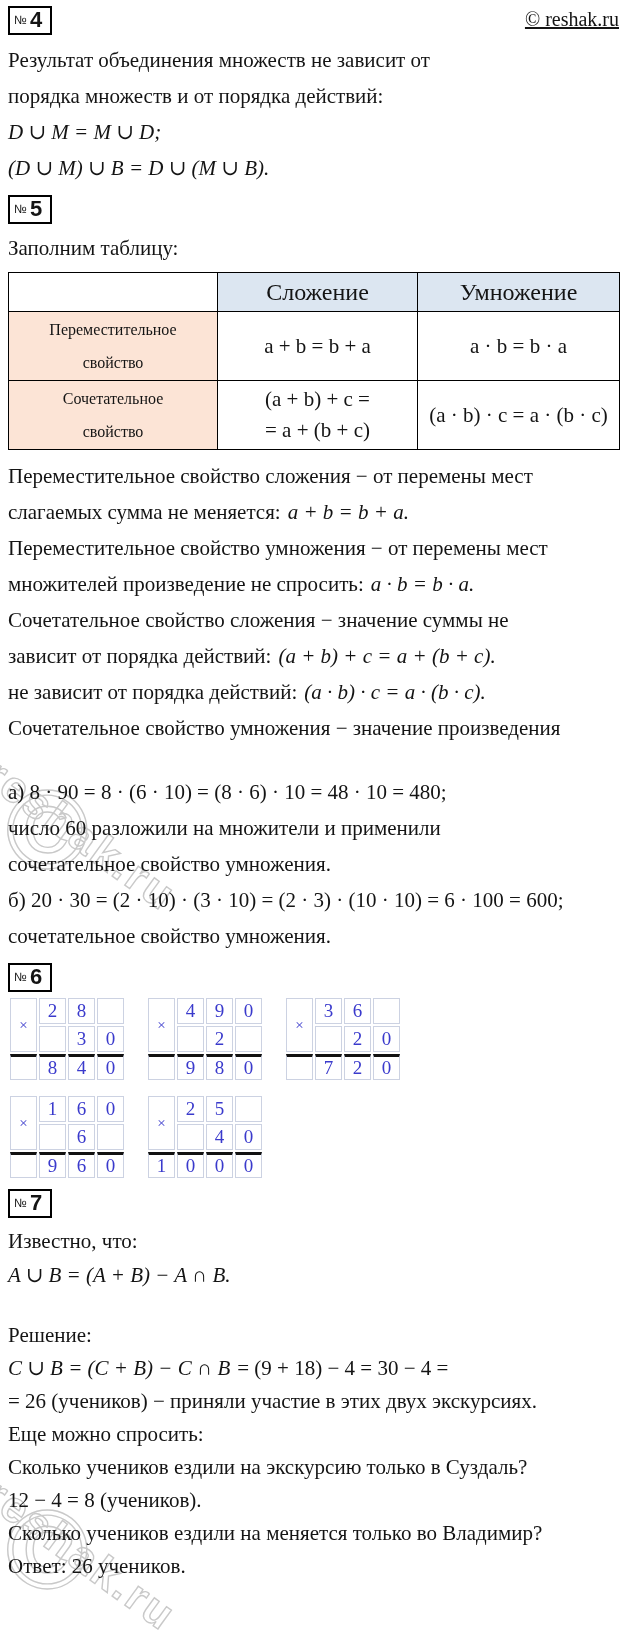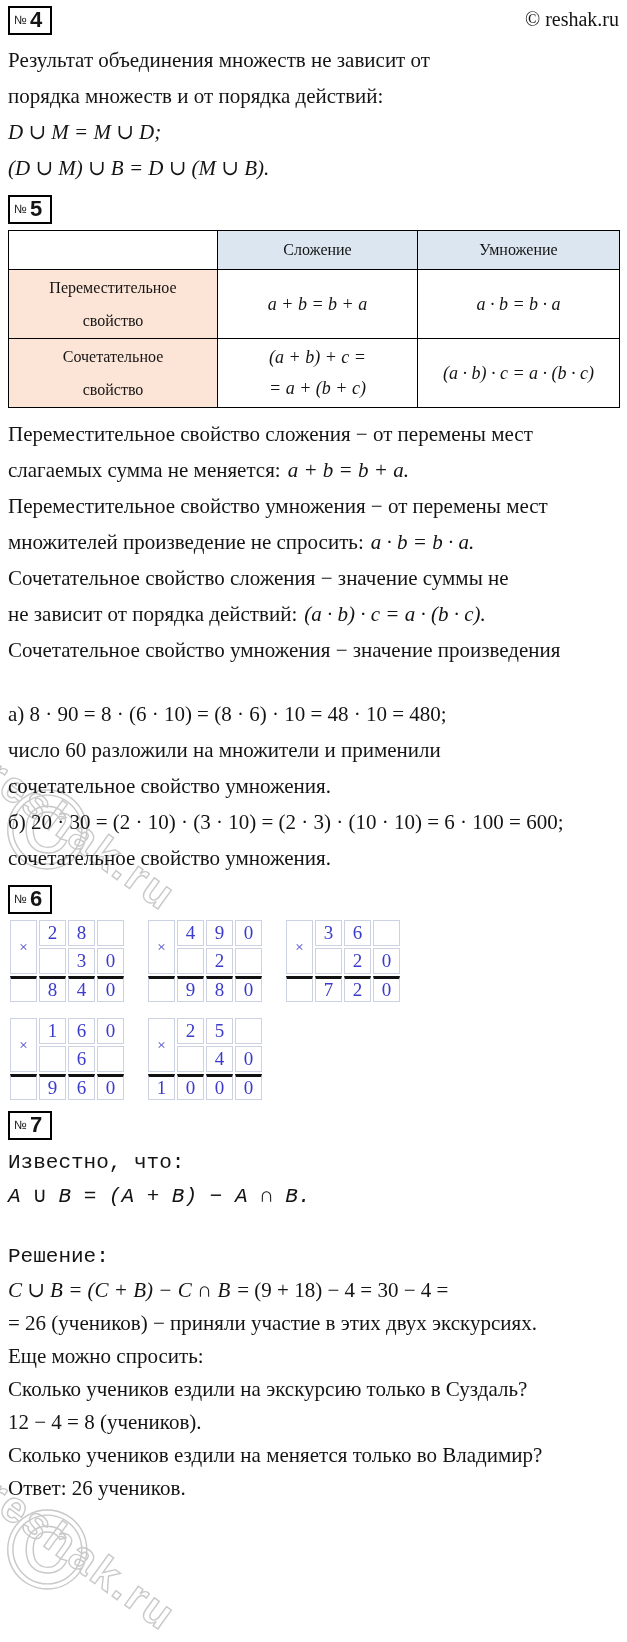--- a/index.html
+++ b/index.html
@@ -6,45 +6,45 @@
   body {
     width:627px; height:1642px; overflow:hidden; position:relative;
     background:#ffffff; color:#141414;
     font-family:"Liberation Serif","DejaVu Serif",serif;
     font-size:21px;
   }
   .content { position:relative; z-index:1; padding:6px 8px 0 8px; }
 
   
   .topbar { display:flex; justify-content:space-between; align-items:flex-start; height:36px; }
-  .copyright { font-size:20px; padding-top:2px; }
+  .copyright { font-size:20px; padding-top:2px;text-decoration:underline; }
 
   
   .no-box {
     display:inline-flex; align-items:center; gap:3px;
     border:2px solid #000; background:#fff;
     padding:1px 8px 2px 4px; line-height:1;
     font-family:"Liberation Sans","DejaVu Sans",sans-serif;
   }
   .no-box .sign { font-size:12px; }
   .no-box .num  { font-size:22px; font-weight:600; }
   .box-row { margin:8px 0 6px 0; }
 
   .line { line-height:36px; white-space:nowrap; }
   .math { font-style:italic; }
   .math.gap { margin-left:7px; }
   .sp28 { height:28px; } .sp26 { height:26px; }
 
   
   table.props { border-collapse:collapse; table-layout:fixed; width:611px; margin:6px 0 8px 0; }
   .props th, .props td { border:1px solid #000; text-align:center; vertical-align:middle; padding:0; }
-  .props th { font-weight:normal; font-size:16px; height:38px; background:#dce6f1; }
+  .props th { font-weight:normal; font-size:24px; height:38px; background:#dce6f1; }
   .props th.empty { background:#ffffff; }
   .props td.rowname { background:#fce4d6; font-size:16px; line-height:33px; height:68px; }
-  .props td.formula { font-style:italic; font-size:18px; line-height:31px; height:68px; }
+  .props td.formula { font-size:21px; line-height:31px; height:68px; }
 
   
   .grid-row { display:flex; gap:24px; padding-left:2px; }
   .grid-row.first { margin:6px 0 16px 0; }
   .grid-row.second { margin:0 0 10px 0; }
   .mgrid { display:grid; grid-template-columns:repeat(4,27px); grid-template-rows:repeat(3,26px); gap:2px; }
   .gc {
     box-sizing:border-box; border:1px solid #ccd2e2; background:#fff;
     display:flex; align-items:center; justify-content:center;
     font-size:19px; color:#3a3acc;
@@ -60,21 +60,21 @@
     letter-spacing:3px; color:transparent; -webkit-text-stroke:1.4px #c9c9c9; white-space:nowrap;
   }
   .wm .sym {
     position:absolute; left:6px; top:26px;
     font-family:"Liberation Sans","DejaVu Sans",sans-serif; font-size:112px;
     color:transparent; -webkit-text-stroke:1.4px #c9c9c9; line-height:1;
   }
   #wm1 { top:748px; } #wm2 { top:1468px; }
 
   .bot .line { line-height:33px; }
-  .mid .line { line-height:34px;font-family:Liberation Mono, monospace; }
+  .mid .line { line-height:34px; }
 </style>
 </head>
 <body>
 
 <div class="wm" id="wm1">
   <span class="txt">reshak.ru</span>
   <span class="sym">©</span>
 </div>
 <div class="wm" id="wm2">
   <span class="txt">reshak.ru</span>
@@ -94,20 +94,21 @@
   <div class="line">порядка множеств и от порядка действий:</div>
   <div class="line math">D ∪ M = M ∪ D;</div>
   <div class="line math">(D ∪ M) ∪ B = D ∪ (M ∪ B).</div>
 
   <div class="box-row">
     <span class="no-box">
       <span class="sign">№</span>
       <span class="num">5</span>
     </span>
   </div>
+  <div class="line">Заполним таблицу:</div>
 
   <table class="props">
     <colgroup>
         <col style="width:209px">
         <col style="width:200px">
         <col style="width:202px">
       </colgroup>
     <tbody>
       <tr>
         <th class="empty"></th>
@@ -134,20 +135,21 @@
         <td class="formula">(a · b) · c = a · (b · c)</td>
       </tr>
     </tbody>
   </table>
 
   <div class="line">Переместительное свойство сложения − от перемены мест</div>
   <div class="line"><span>слагаемых сумма не меняется:</span><span class="math gap">a + b = b + a.</span></div>
   <div class="line">Переместительное свойство умножения − от перемены мест</div>
   <div class="line"><span>множителей произведение не спросить:</span><span class="math gap">a · b = b · a.</span></div>
   <div class="line">Сочетательное свойство сложения − значение суммы не</div>
+  <div class="line"><span>зависит от порядка действий:</span><span class="math gap">(a + b) + c = a + (b + c).</span></div>
   <div class="line"><span>не зависит от порядка действий:</span><span class="math gap">(a · b) · c = a · (b · c).</span></div>
   <div class="line">Сочетательное свойство умножения − значение произведения</div>
 
   <div class="sp28"></div>
 
   <div class="line">а) 8 · 90 = 8 · (6 · 10) = (8 · 6) · 10 = 48 · 10 = 480;</div>
   <div class="line">число 60 разложили на множители и применили</div>
   <div class="line">сочетательное свойство умножения.</div>
   <div class="line">б) 20 · 30 = (2 · 10) · (3 · 10) = (2 · 3) · (10 · 10) = 6 · 100 = 600;</div>
   <div class="line">сочетательное свойство умножения.</div>

